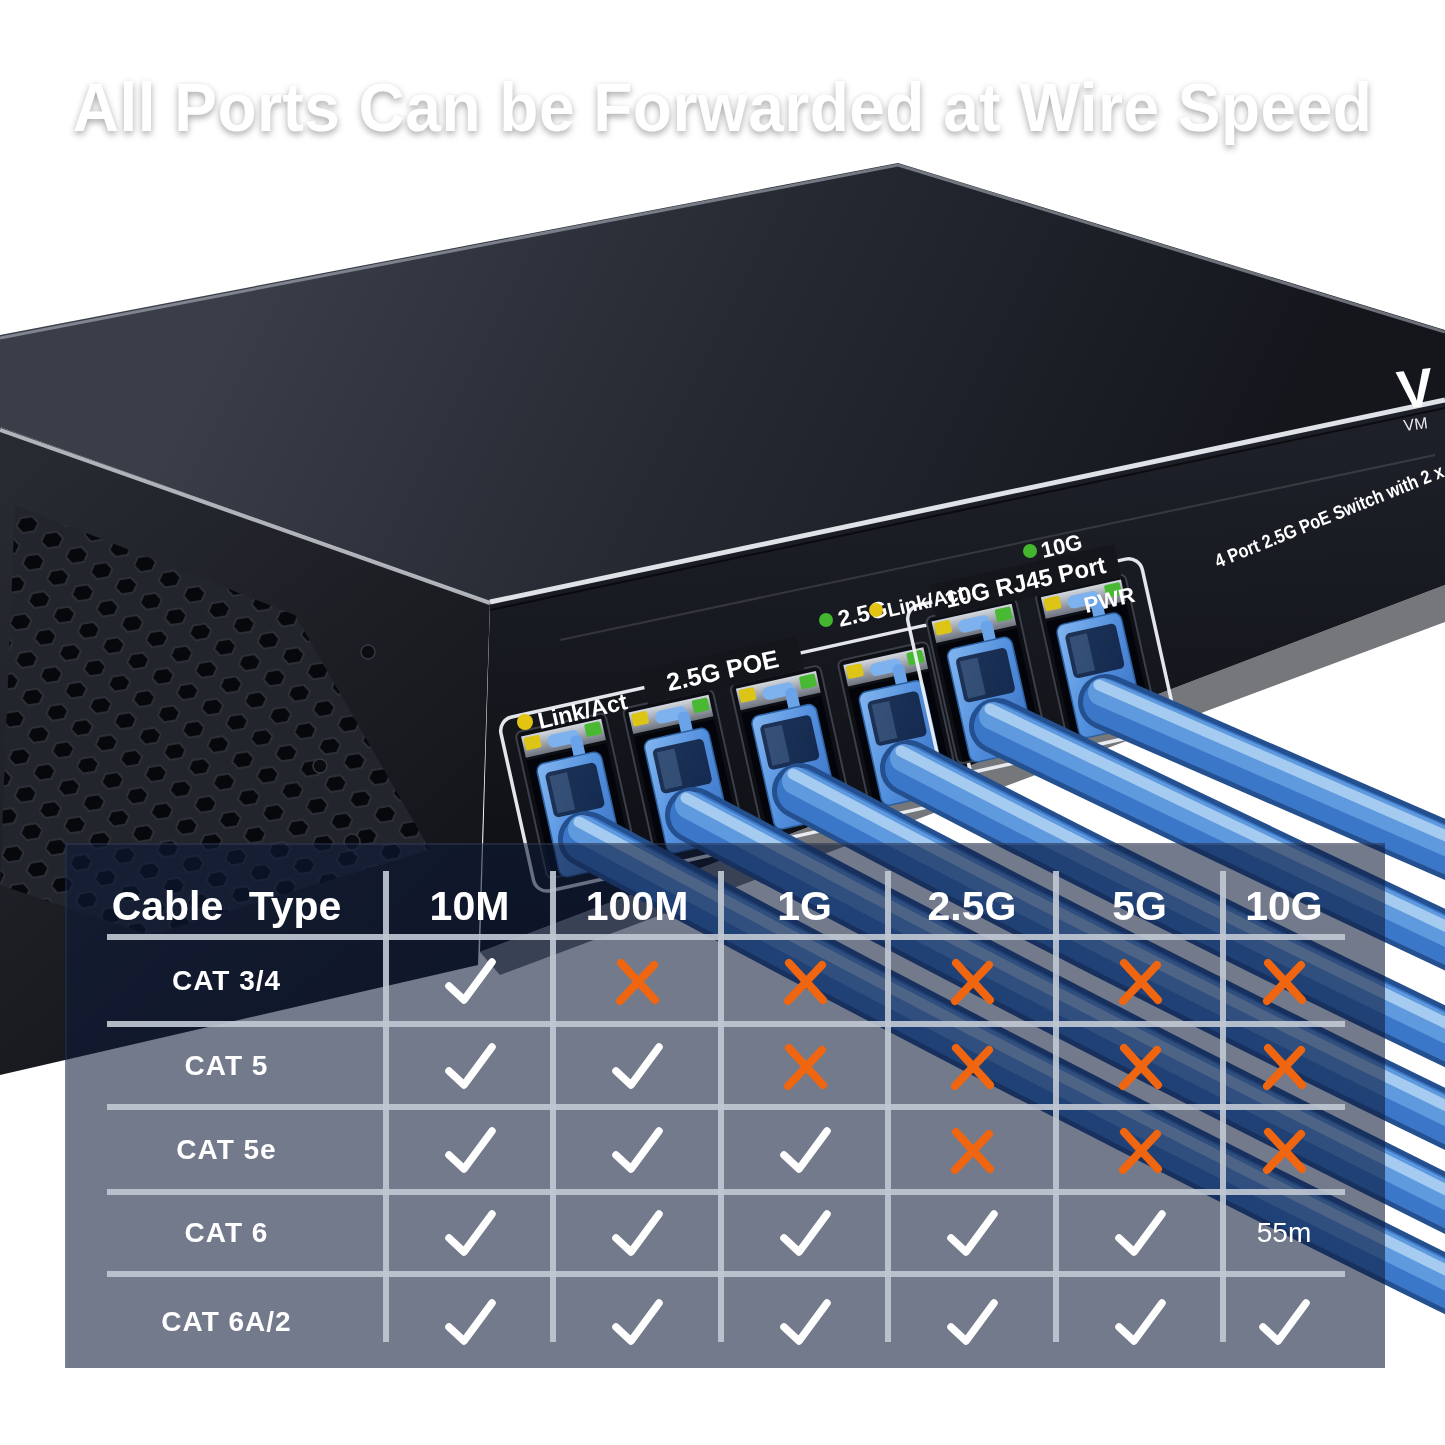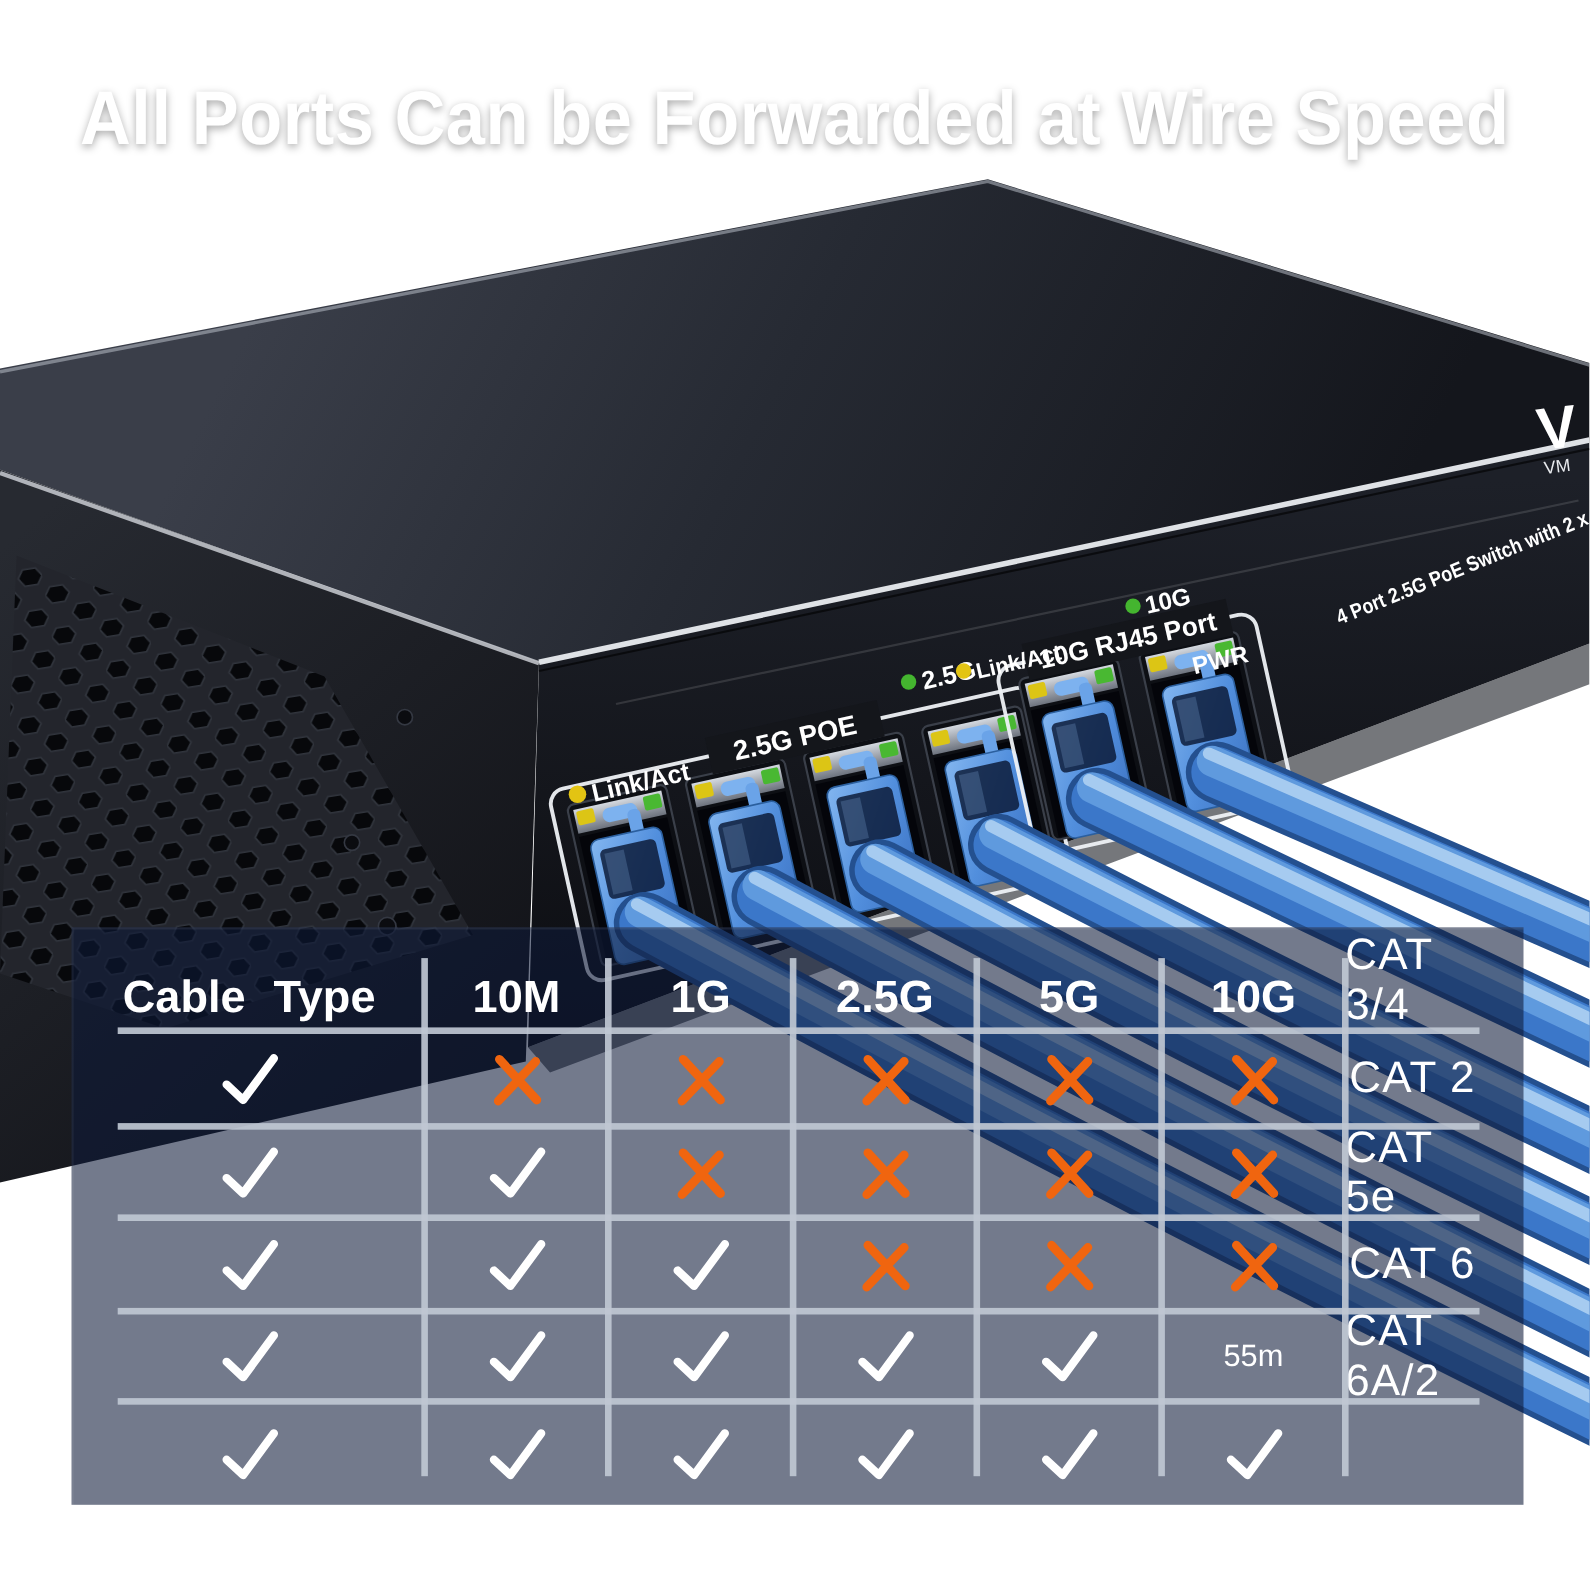--- a/index.html
+++ b/index.html
@@ -25,21 +25,21 @@
     box-sizing:border-box;
   }
   .tbl{
     position:absolute;left:0;top:0;width:1278px;height:525px;
     display:grid;
     grid-template-columns:319px 167px 168px 167px 168px 167px 122px;
     grid-template-rows:92px 87px 83px 85px 82px 96px;
   }
   .cell{display:flex;align-items:center;justify-content:center;color:#fff;}
   .hcell{font-size:41px;font-weight:bold;padding-top:30px;word-spacing:14px;}
-  .lcell{font-size:40px;font-weight:400;letter-spacing:1px;}
+  .lcell{font-size:28px;font-weight:700;letter-spacing:1px;}
   .note{font-size:28px;}
   .hline,.vline{position:absolute;background:#bfc7d2;opacity:.92;z-index:2;}
   .hline{left:40px;width:1238px;height:6px;}
   .vline{top:26px;width:6px;height:471px;}
   .mark svg{display:block;}
 </style>
 </head>
 <body>
 
 <svg id="scene" width="1445" height="1445" viewBox="0 0 1445 1445">
@@ -163,20 +163,21 @@
       <path d="M586,839 Q1060,1095 1520,1320" stroke="#aed0f2" stroke-width="11" transform="translate(-7,-17)" opacity="0.9"></path>
     </g>
 </svg>
 
 <div class="title">All Ports Can be Forwarded at Wire Speed</div>
 
 <div class="panel">
   <div class="tbl" id="tbl">
       <div class="cell hcell">Cable Type</div>
       <div class="cell hcell">10M</div>
+      <div class="cell hcell">100M</div>
       <div class="cell hcell">1G</div>
       <div class="cell hcell">2.5G</div>
       <div class="cell hcell">5G</div>
       <div class="cell hcell">10G</div>
       <div class="cell lcell">CAT 3/4</div>
       <div class="cell mark">
         <svg width="56" height="50" viewBox="0 0 56 50">
           <polyline points="7,30 22,44 50,6" fill="none" stroke="#ffffff" stroke-width="7.5" stroke-linecap="round" stroke-linejoin="round"></polyline>
         </svg>
       </div>
@@ -198,21 +199,21 @@
       <div class="cell mark">
         <svg width="54" height="54" viewBox="0 0 54 54">
           <path d="M11 9 L45 46 M44 11 L10 47" fill="none" stroke="#f0650f" stroke-width="8" stroke-linecap="round"></path>
         </svg>
       </div>
       <div class="cell mark">
         <svg width="54" height="54" viewBox="0 0 54 54">
           <path d="M11 9 L45 46 M44 11 L10 47" fill="none" stroke="#f0650f" stroke-width="8" stroke-linecap="round"></path>
         </svg>
       </div>
-      <div class="cell lcell">CAT 2</div>
+      <div class="cell lcell">CAT 5</div>
       <div class="cell mark">
         <svg width="56" height="50" viewBox="0 0 56 50">
           <polyline points="7,30 22,44 50,6" fill="none" stroke="#ffffff" stroke-width="7.5" stroke-linecap="round" stroke-linejoin="round"></polyline>
         </svg>
       </div>
       <div class="cell mark">
         <svg width="56" height="50" viewBox="0 0 56 50">
           <polyline points="7,30 22,44 50,6" fill="none" stroke="#ffffff" stroke-width="7.5" stroke-linecap="round" stroke-linejoin="round"></polyline>
         </svg>
       </div>

